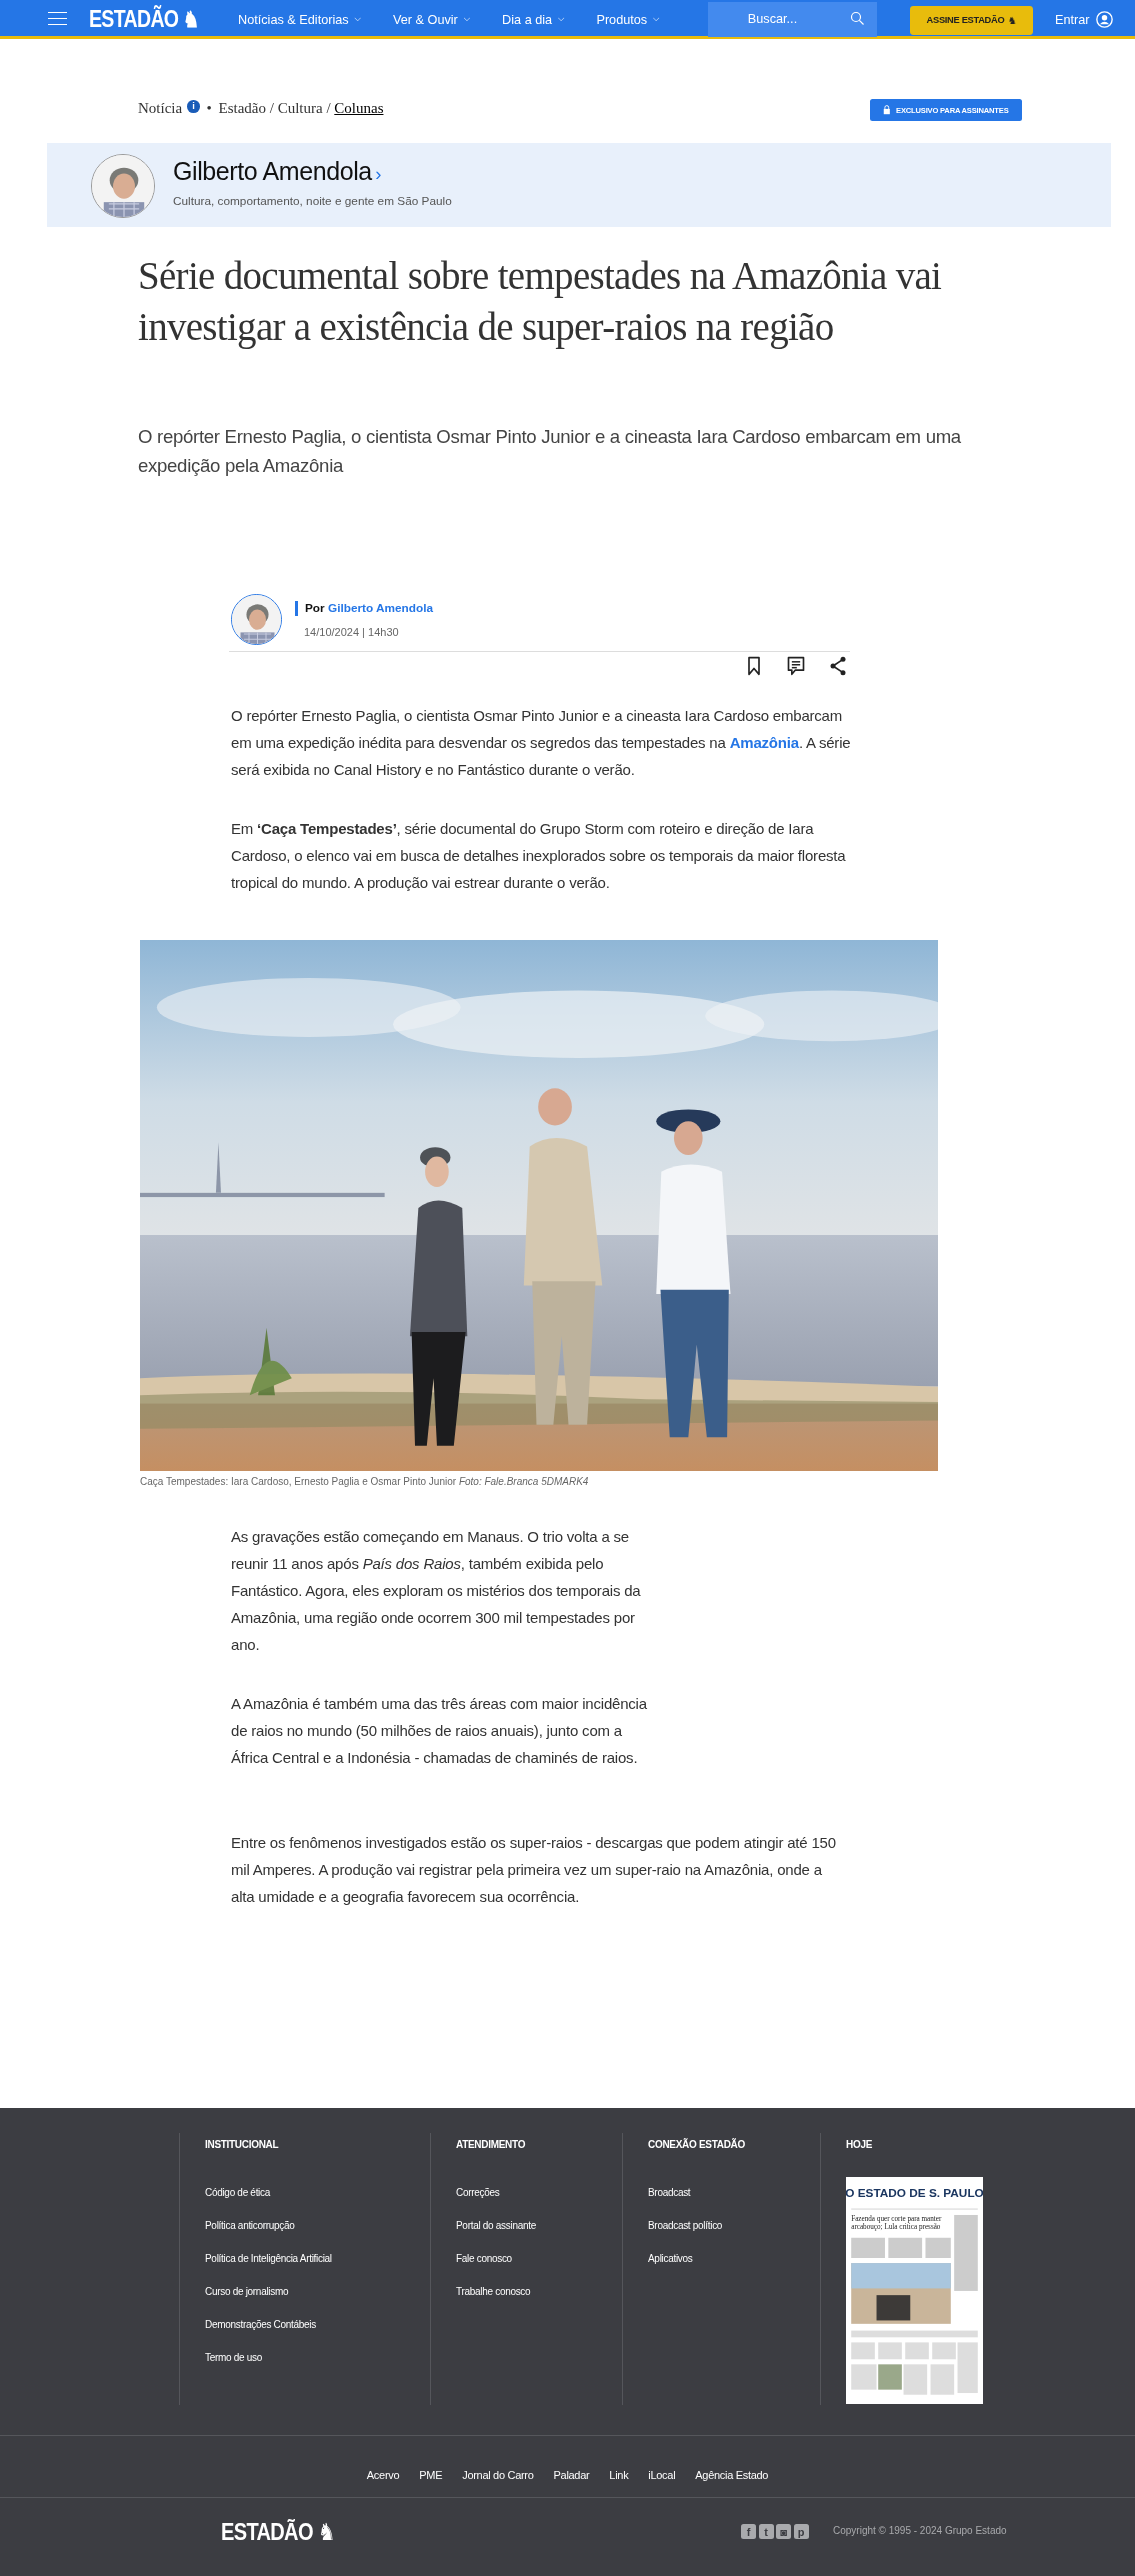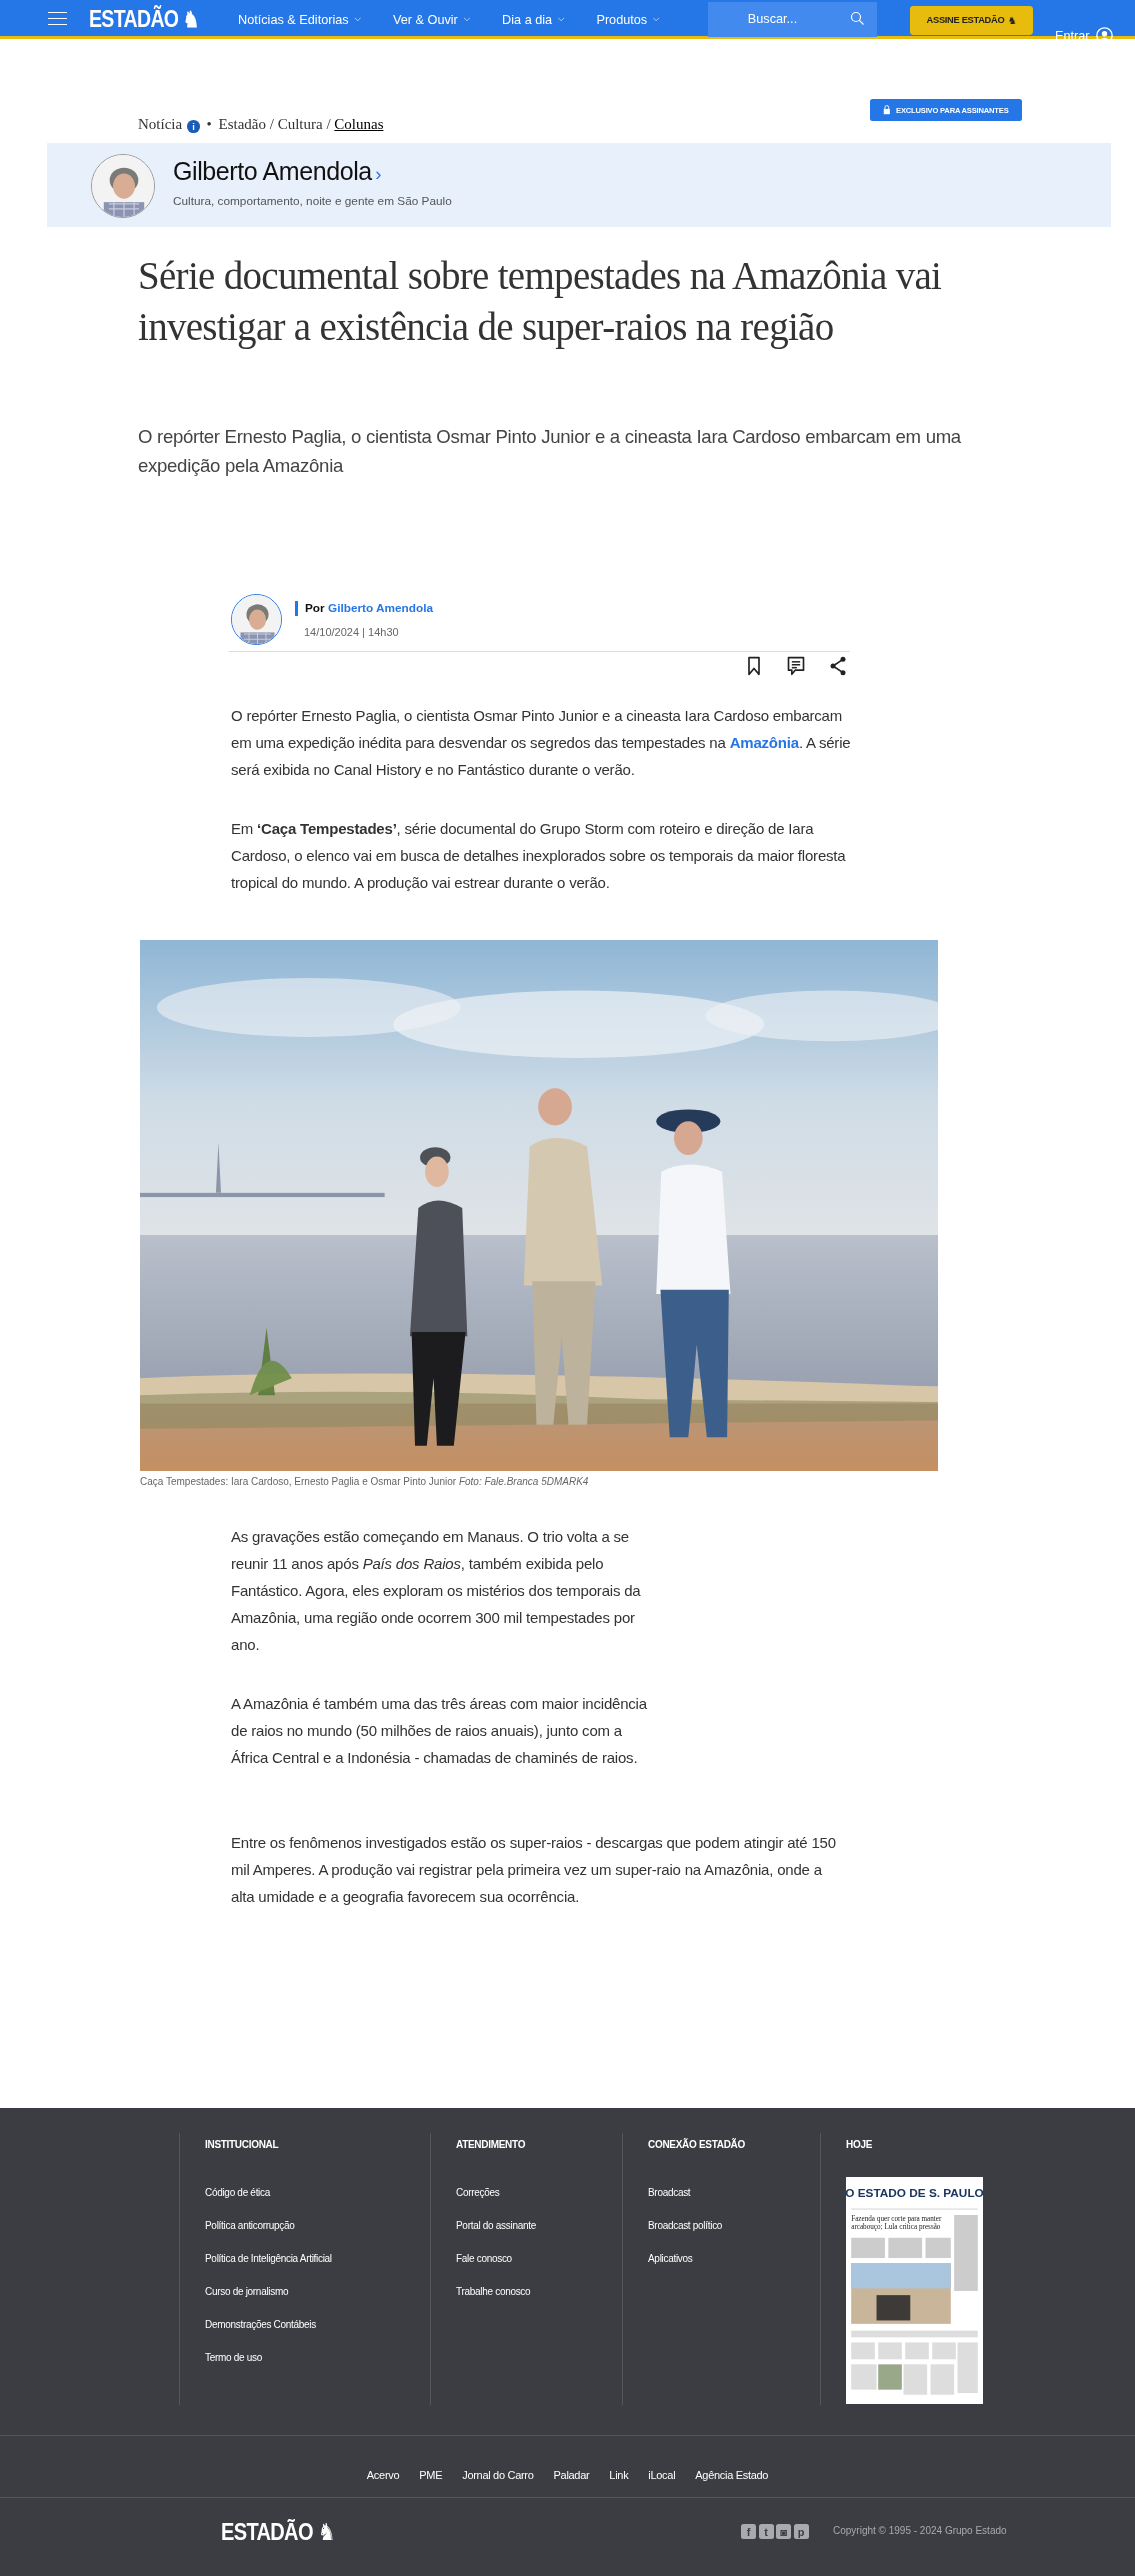--- a/index.html
+++ b/index.html
@@ -14,25 +14,25 @@
   .logo .horse { margin-left: 5px; font-size: 22px; }
   .nav { position: absolute; left: 238px; top: 0; height: 39px; display: flex; align-items: center; }
   .nav-item { color: #fff; font-size: 12.7px; margin-right: 32px; display: flex; align-items: center; cursor: pointer; }
   .nav-item .chev { margin-left: 5.9px; font-size: 8.4px; display: inline-block; transform: translateY(-0.8px); }
   .search { position: absolute; left: 708px; top: 1.7px; width: 169px; height: 35px; background: #438aee; display: flex; align-items: center; padding-left: 11.8px; color: #fff; font-size: 12.7px; }
   .search input { background: transparent; border: none; outline: none; color: #fff; font-size: 12.7px; width: 127px; font-family: inherit; padding-left: 28px; }
   .search input::placeholder { color: #fff; opacity: 1; }
   .search .mag { position: absolute; right: 11.8px; top: 9.3px; width: 15px; height: 15px; }
   .assine { position: absolute; left: 910px; top: 5.9px; width: 123px; height: 29px; background: #e8bc0c; border-radius: 3.4px; color: #222; font-size: 9.3px; font-weight: 700; display: flex; align-items: center; justify-content: center; letter-spacing: -0.3px; cursor: pointer; }
   .assine .horse-sm { margin-left: 3.4px; font-size: 10px; }
-  .entrar { position: absolute; left: 1055px; top: 16px; height: 39px; display: flex; align-items: center; color: #fff; font-size: 12.7px; cursor: pointer; }
+  .entrar { position: absolute; left: 1055px; top: 0; height: 39px; display: flex; align-items: center; color: #fff; font-size: 12.7px; cursor: pointer; }
   .entrar .user-ic { margin-left: 6.7px; width: 17px; height: 17px; }
 
   
-  .breadcrumb { position: absolute; left: 138px; top: 116px; display: flex; align-items: flex-end; font-family: "Liberation Serif", serif; font-size: 15px; color: #333; }
+  .breadcrumb { position: absolute; left: 138px; top: 100px; display: flex; align-items: flex-start; font-family: "Liberation Serif", serif; font-size: 15px; color: #333; }
   .breadcrumb .kind { color: #333; }
   .breadcrumb .info { display: inline-flex; width: 12.7px; height: 12.7px; border-radius: 50%; background: #1a5cb8; color: #fff; font-size: 9.3px; align-items: center; justify-content: center; margin-left: 5px; font-family: "Liberation Sans", sans-serif; font-weight: 700; }
   .breadcrumb .dot { margin: 0 6.7px; }
   .breadcrumb a { color: #000000; text-decoration: underline; }
   .exclusive { position: absolute; left: 870px; top: 99px; width: 152px; height: 22px; background: #2576e6; border-radius: 2.5px; color: #fff; font-size: 7.6px; font-weight: 700; display: flex; align-items: center; justify-content: center; letter-spacing: -0.2px; }
   .exclusive .lock { margin-right: 5px; width: 7.6px; height: 9.3px; }
 
   
   .author-bar { position: absolute; left: 47px; top: 143px; width: 1064px; height: 84px; background: #e8f0fb; }
   .author-bar .avatar { position: absolute; left: 44px; top: 11px; width: 64px; height: 64px; border-radius: 50%; border: 0.8px solid #999; overflow: hidden; background: #eee; }

